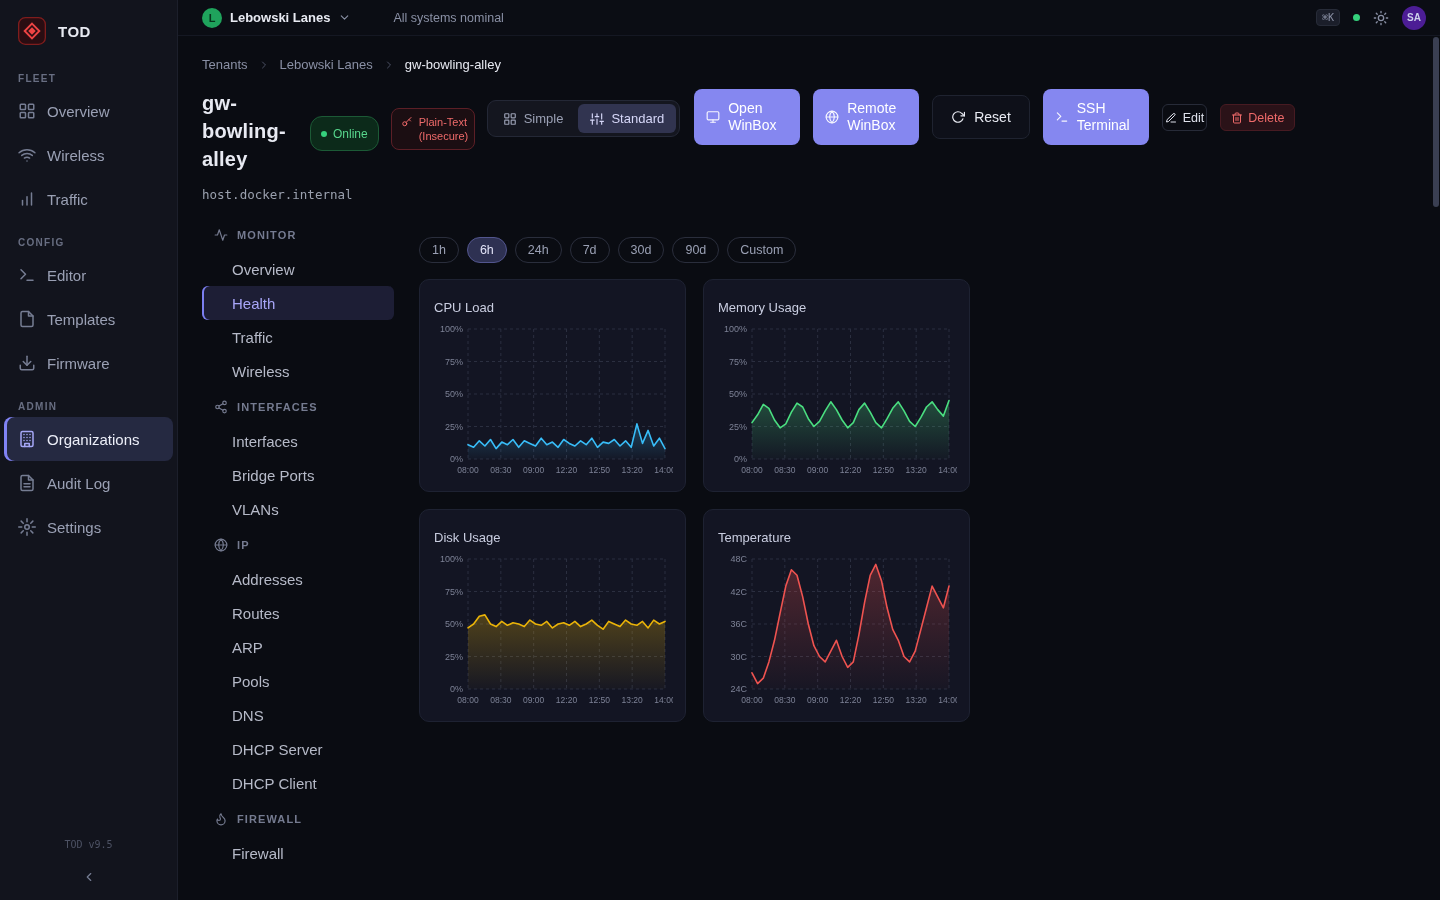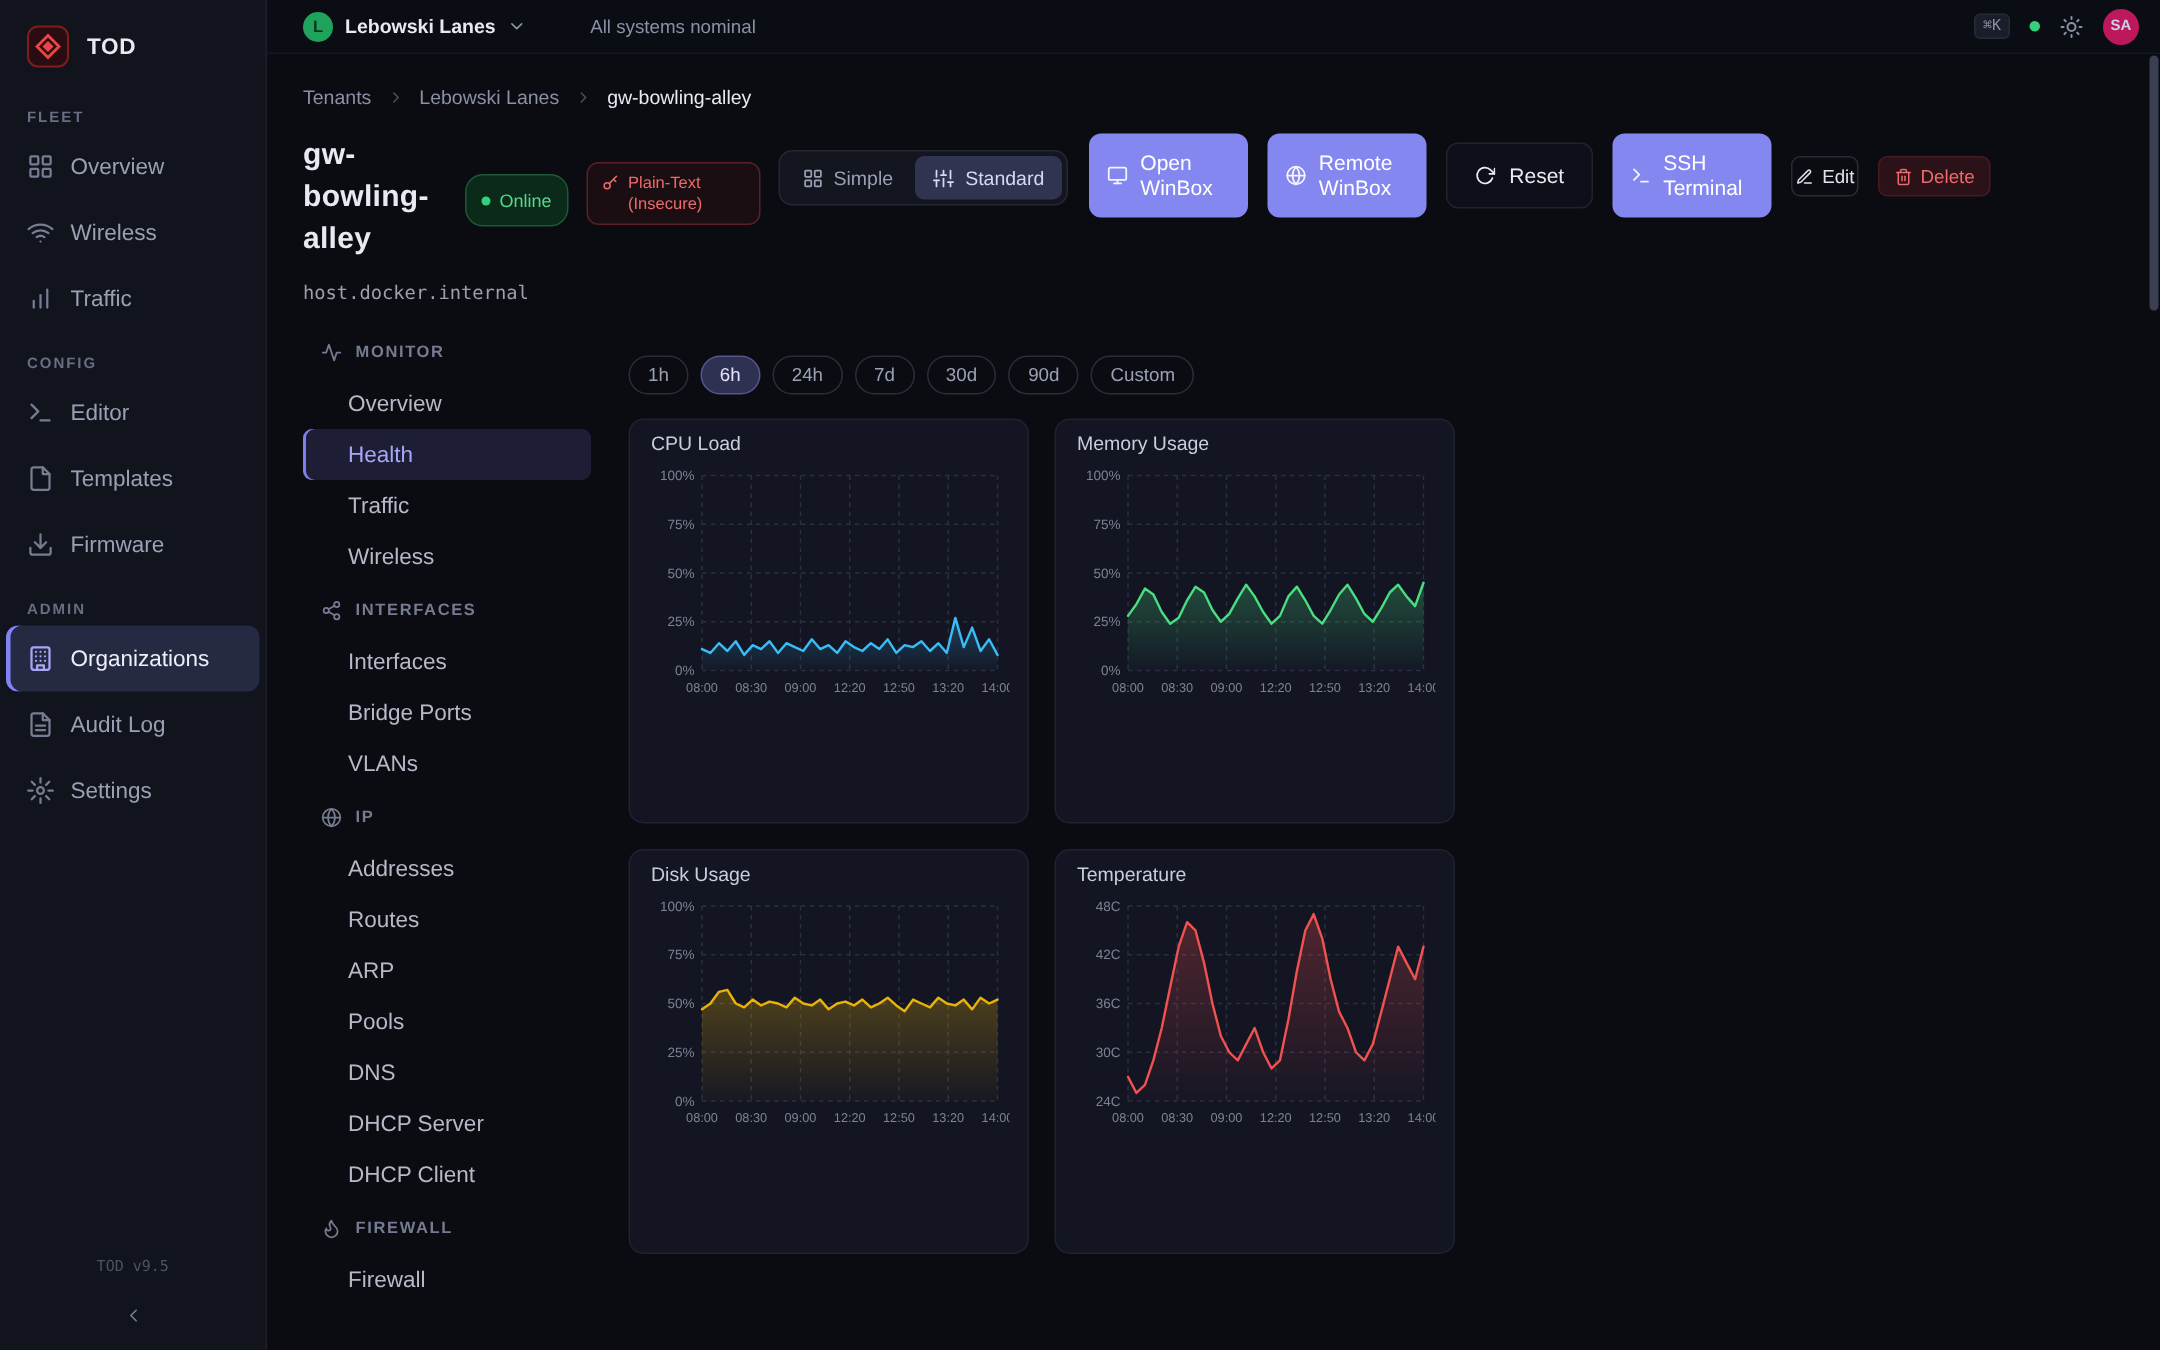--- a/index.html
+++ b/index.html
@@ -31,36 +31,36 @@
   .topbar { height:36px; min-height:36px; display:flex; align-items:center; padding:0 14px 0 24px; border-bottom:1px solid #151823; background:#0b0d14; }
   .tenant-sel { display:flex; align-items:center; gap:8px; cursor:pointer; }
   .tenant-avatar { width:20px; height:20px; border-radius:50%; background:#1fa35c; color:#07351d; font-size:11px; font-weight:700; display:flex; align-items:center; justify-content:center; }
   .tenant-name { font-size:13px; font-weight:600; }
   .chev-dn { width:13px; height:13px; color:#8a90a5; }
   .sys-status { margin-left:42px; font-size:12.5px; color:#8a90a5; }
   .topbar-right { margin-left:auto; display:flex; align-items:center; gap:13px; }
   .kbd { font-family:"DejaVu Sans Mono",monospace; font-size:10px; color:#8a90a5; background:#1b1e2a; border:1px solid #272b38; border-radius:4px; padding:2px 5px; }
   .status-dot { width:7px; height:7px; border-radius:50%; background:#35d07c; }
   .sun { color:#8a90a5; width:16px; height:16px; }
-  .user-avatar { width:24px; height:24px; border-radius:50%; background:#be185d; color:#ccd0ea; font-size:10px; font-weight:700; display:flex; align-items:center; justify-content:center; cursor:pointer; }
+  .user-avatar { width:24px; height:24px; border-radius:50%; background:#4c1d95; color:#ccd0ea; font-size:10px; font-weight:700; display:flex; align-items:center; justify-content:center; cursor:pointer; }
 
   
   .content { padding:0 24px; flex:1; overflow:hidden; }
   .breadcrumb { display:flex; align-items:center; gap:10px; margin-top:21px; font-size:13px; color:#8a90a5; }
   .bc-item { cursor:pointer; }
   .bc-sep { color:#4b5063; }
   .bc-current { color:#e8eaf2; }
 
   .head-row { display:flex; align-items:flex-start; margin-top:17px; gap:12px; }
   .title-col { width:96px; min-width:96px; }
   .title { font-size:20px; font-weight:700; line-height:28px; letter-spacing:.2px; }
   .host { font-family:"DejaVu Sans Mono",monospace; font-size:12.5px; color:#9aa0ae; margin-top:14px; }
   .badge-online { margin-top:27px; height:35px; display:flex; align-items:center; gap:6px; padding:0 10px; border-radius:12px; background:#0c2a1a; border:1px solid #1c5a36; color:#57d68c; font-size:12px; }
   .dot { width:6px; height:6px; border-radius:50%; background:#35d07c; }
-  .badge-insecure { margin-top:19px; display:flex; align-items:flex-start; gap:6px; padding:6px 9px; border-radius:8px; background:#1b0e12; border:1px solid #5c1f26; color:#ef6a6a; font-size:11px; line-height:14px; width:116px; }
+  .badge-insecure { margin-top:19px; display:flex; align-items:flex-start; gap:6px; padding:6px 9px; border-radius:8px; background:#1b0e12; border:1px solid #5c1f26; color:#ef6a6a; font-size:11px; line-height:14px; width:84px; }
   .badge-insecure .ic { margin-top:1px; }
   .seg-group { margin-top:11px; display:flex; background:#14161f; border:1px solid #242836; border-radius:9px; padding:3px; gap:3px; }
   .seg { display:flex; align-items:center; gap:7px; height:29px; padding:0 12px; border-radius:6px; border:none; background:transparent; color:#9aa0b4; font-size:13px; cursor:pointer; font-family:inherit; }
   .seg.active { background:#313450; color:#d6d7f8; }
   .actions { display:flex; gap:13px; margin-left:2px; }
   .btn-primary { width:106px; height:56px; border-radius:8px; border:none; background:#8587f0; color:#fff; display:flex; align-items:center; justify-content:center; gap:8px; font-size:14px; line-height:17px; cursor:pointer; font-family:inherit; text-align:left; padding:0 10px; }
   .btn-primary .ic { opacity:.92; }
   .btn-primary span { max-width:60px; }
   .btn-reset { margin-top:6px; height:44px; padding:0 18px; border-radius:8px; background:#0e1019; border:1px solid #1f2330; color:#e8eaf2; display:flex; align-items:center; gap:9px; font-size:14px; cursor:pointer; font-family:inherit; }
   .btn-edit { margin-top:15px; height:27px; padding:0 2px; border-radius:6px; background:transparent; border:1px solid #272b38; color:#dfe2ec; display:flex; align-items:center; gap:6px; font-size:12.5px; cursor:pointer; font-family:inherit; }
@@ -71,21 +71,21 @@
   .subnav { width:192px; min-width:192px; }
   .sn-head { display:flex; align-items:center; gap:9px; color:#757b90; font-size:11px; font-weight:700; letter-spacing:1.1px; padding-left:12px; height:34px; margin-top:2px; }
   .sn-item { height:34px; display:flex; align-items:center; padding-left:30px; color:#b6bac8; font-size:15px; border-radius:6px; cursor:pointer; }
   .sn-item.active { background:#1d1e35; color:#a8a6f8; box-shadow:inset 2px 0 0 #7c7ff0; }
 
   .right-col { flex:1; }
   .pills { display:flex; gap:8px; margin-top:21px; }
   .pill { height:26px; padding:0 12px; border-radius:13px; border:1px solid #2a2e3c; background:transparent; color:#9aa0b4; font-size:12.5px; cursor:pointer; font-family:inherit; }
   .pill.active { background:#2e3152; border-color:#53568f; color:#e3e4f8; }
   .cards { display:grid; grid-template-columns:267px 267px; gap:17px; margin-top:16px; }
-  .card { width:267px; height:270px; background:#131523; border:1px solid #1e2232; border-radius:10px; padding:8px 14px; }
+  .card { width:267px; height:213px; background:#131523; border:1px solid #1e2232; border-radius:10px; padding:20px 14px; }
   .card-title { font-size:13px; color:#c9cde0; margin-bottom:6px; }
   svg.chart { display:block; }
   .grid-line { stroke:#2b2f40; stroke-dasharray:3 3; stroke-width:1; }
   .ylab { fill:#7d8296; font-size:9px; font-family:"Liberation Sans",sans-serif; }
   .xlab { fill:#7d8296; font-size:8.5px; font-family:"Liberation Sans",sans-serif; }
 
   .scrollbar { position:absolute; right:1px; top:37px; bottom:1px; width:6px; }
   .scroll-thumb { position:absolute; top:0; width:6px; height:170px; background:#3a3f52; border-radius:3px; }
 </style>
 </head>

